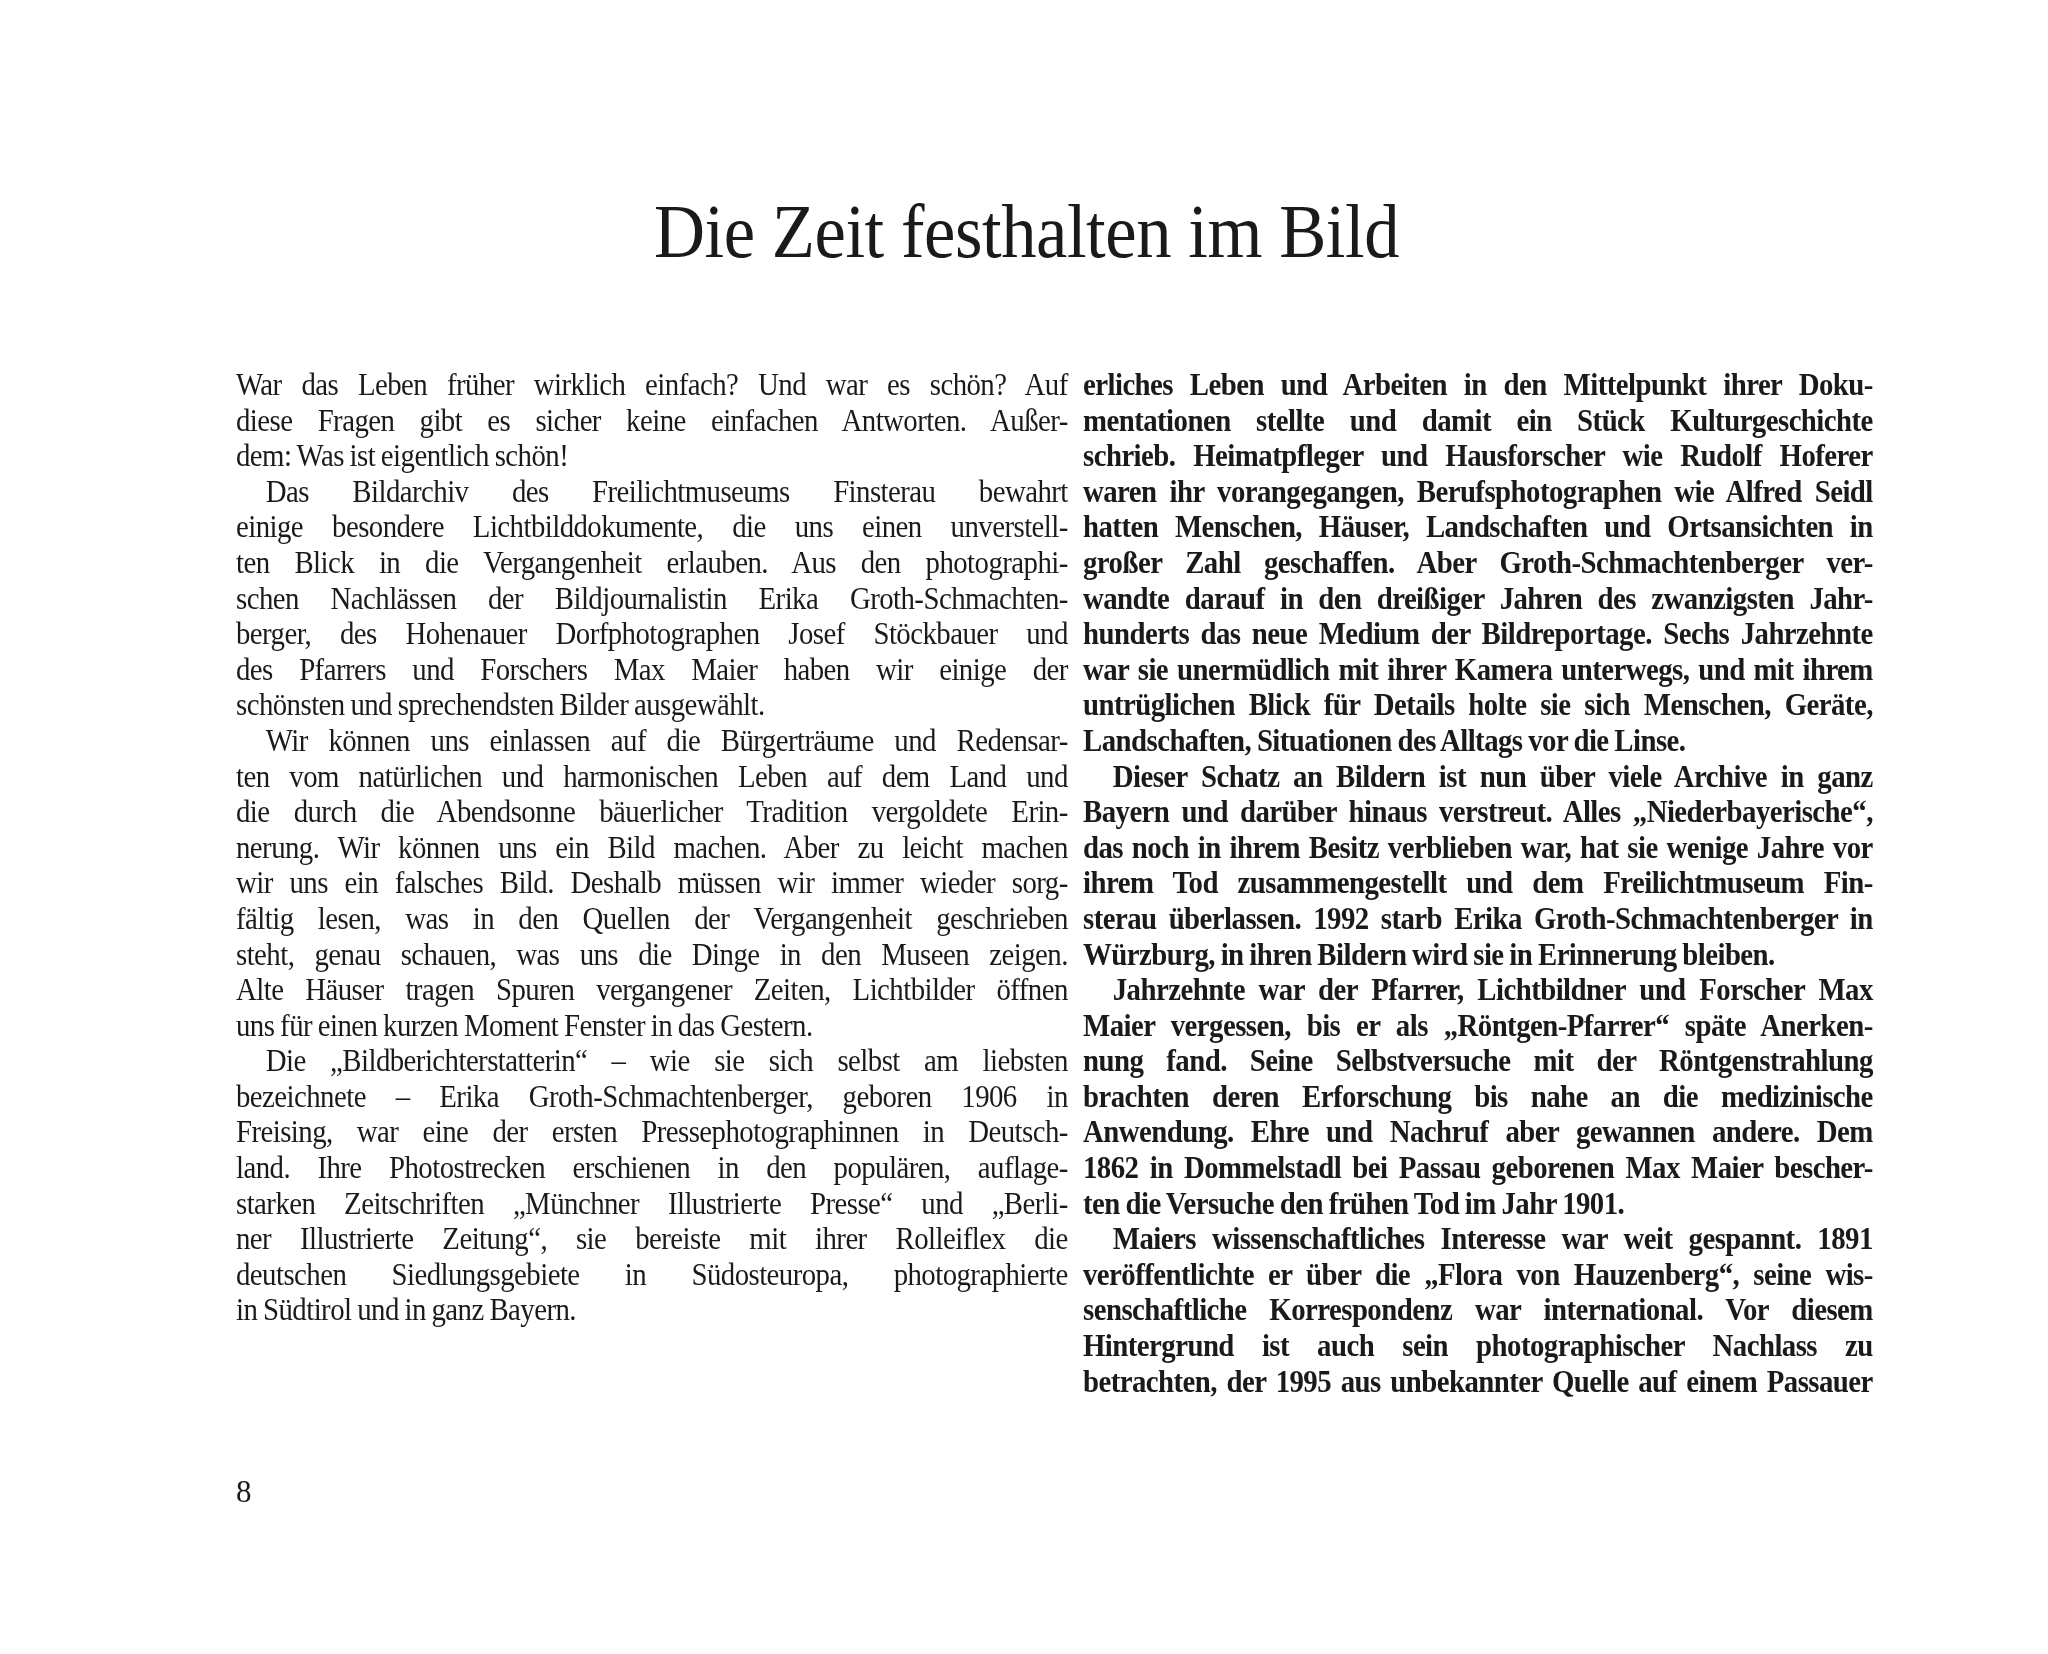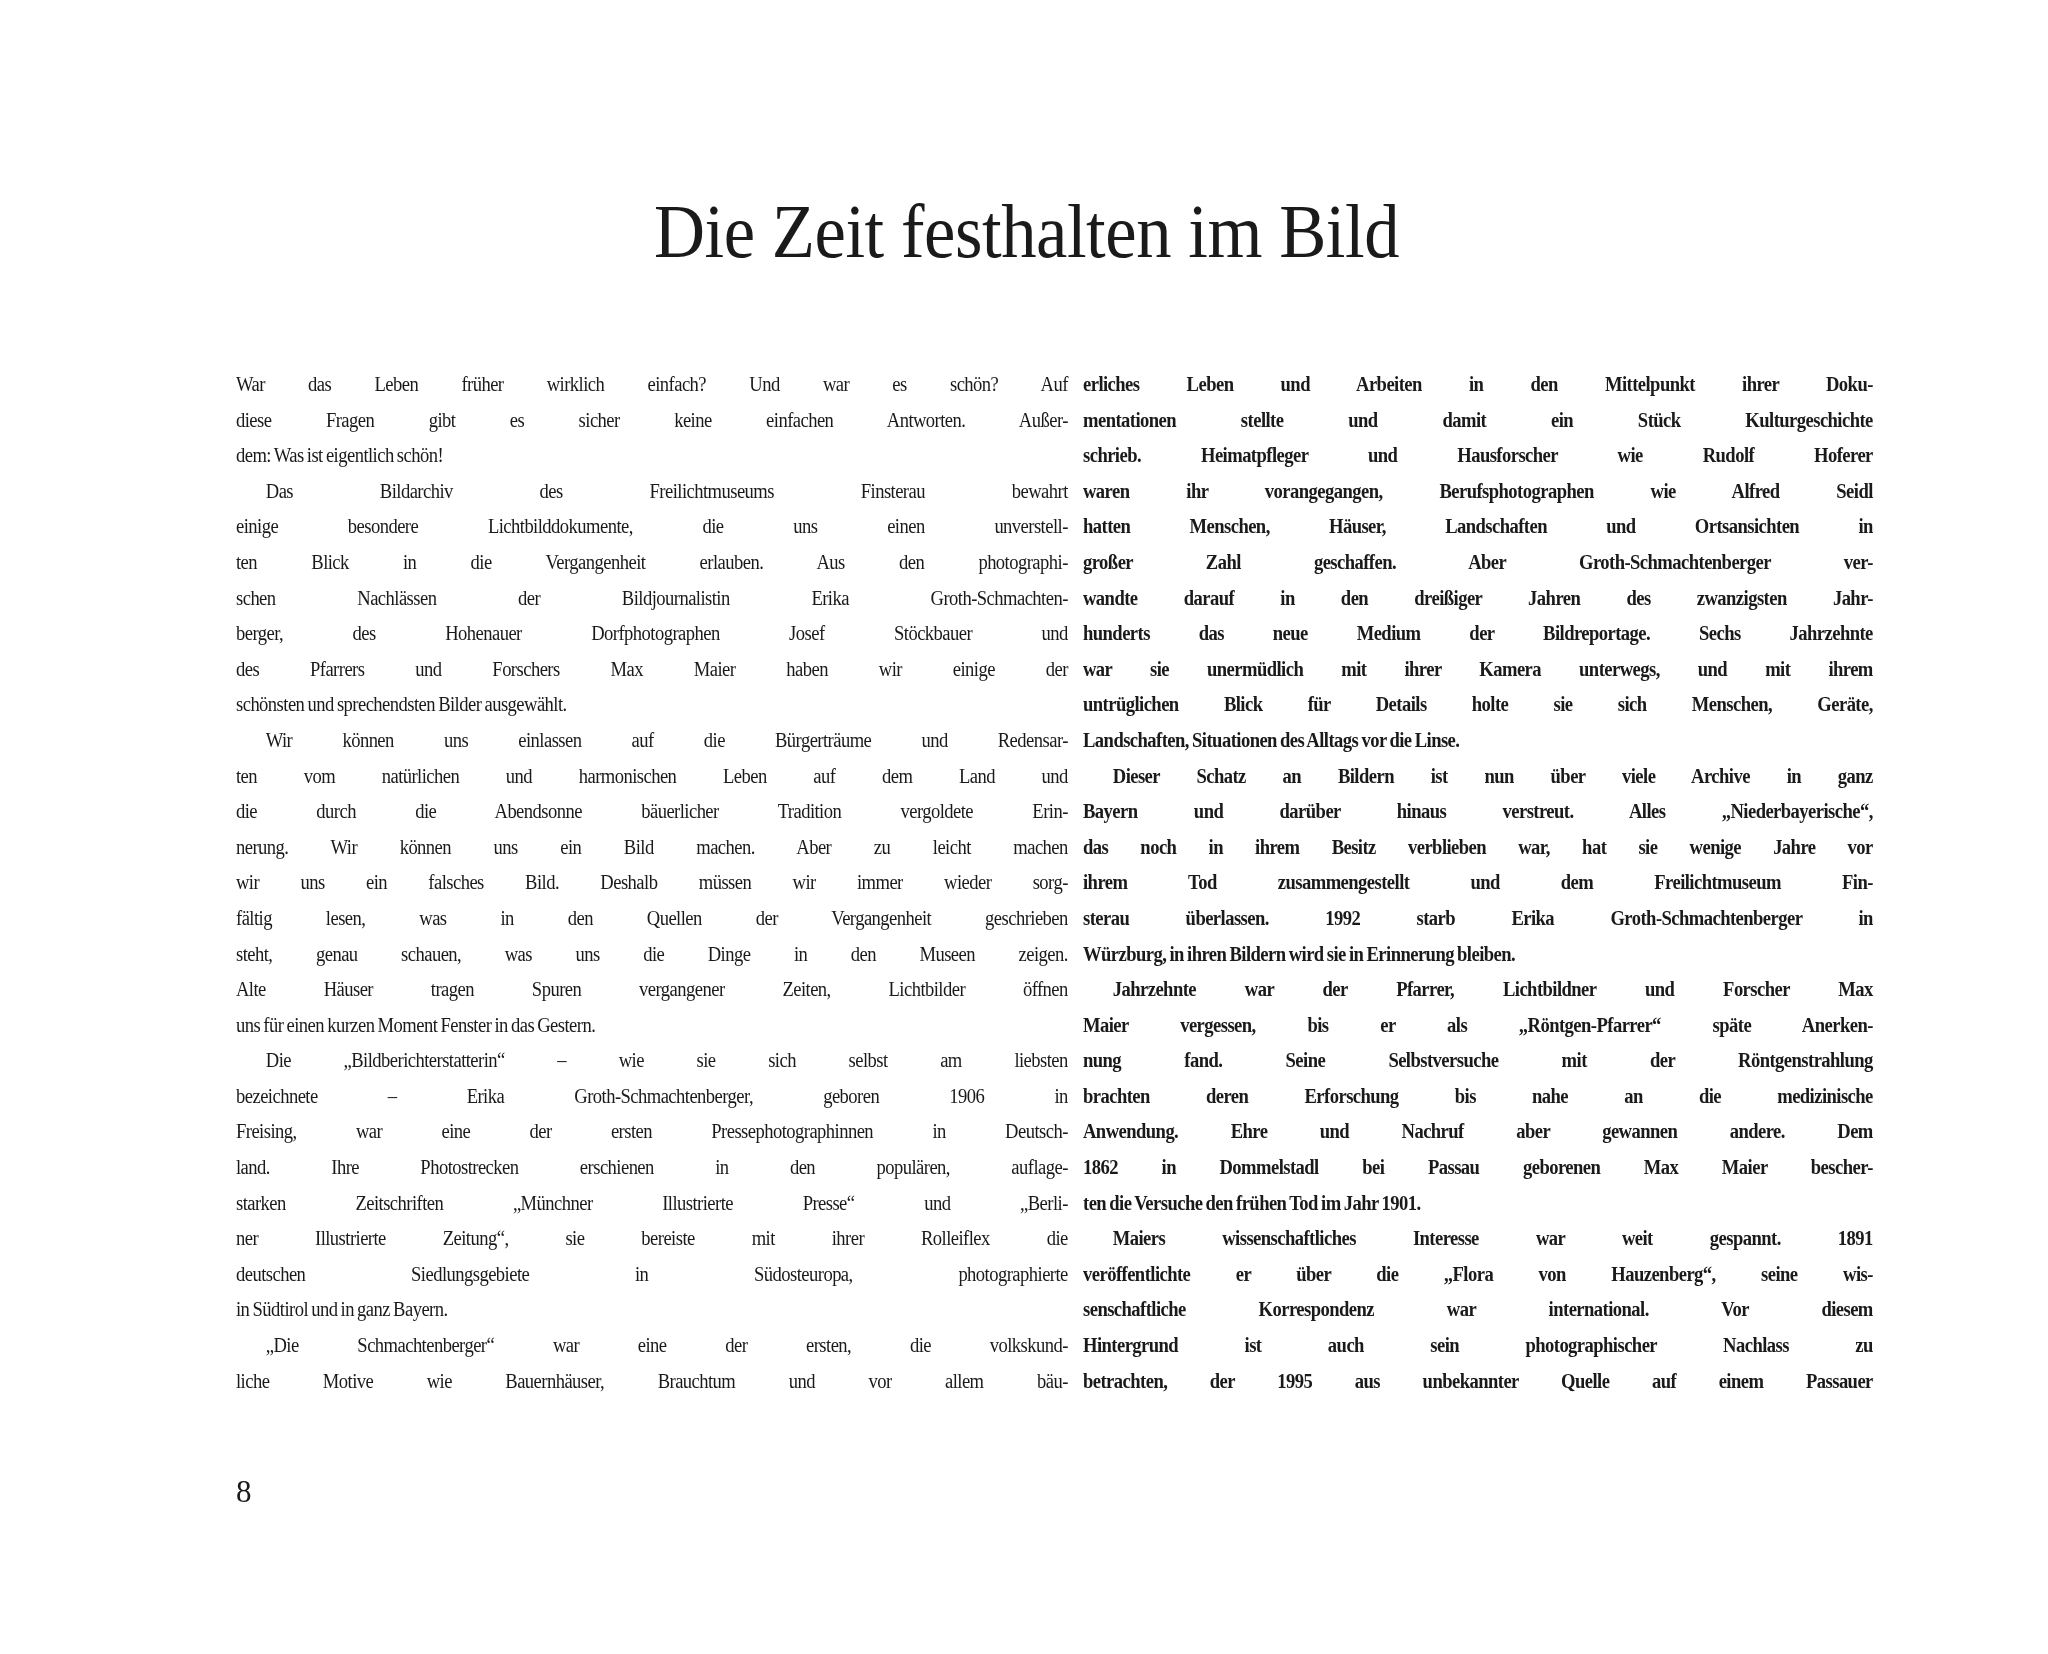--- a/index.html
+++ b/index.html
@@ -27,21 +27,21 @@
       letter-spacing: -0.5px;
       margin: 0;
       color: #1a1a1a;
       transform: scaleX(0.93);
       transform-origin: 1060px 0;
     }
     .column {
       position: absolute;
       top: 367px;
       width: 832px;
-      font-size: 20px;
+      font-size: 31px;
       line-height: 35.6px;
       text-align: justify;
       hyphens: manual;
     }
     .col-left { left: 236px; }
     .col-right { left: 1083px; width: 790px; font-weight: bold; }
     .column .line {
       display: block;
       text-align: justify;
       text-align-last: justify;
@@ -101,24 +101,20 @@
   <div>
     <span class="line indent">Die „Bildberichterstatterin“ – wie sie sich selbst am liebsten</span>
     <span class="line">bezeichnete – Erika Groth-Schmachtenberger, geboren 1906 in</span>
     <span class="line">Freising, war eine der ersten Pressephotographinnen in Deutsch-</span>
     <span class="line">land. Ihre Photostrecken erschienen in den populären, auflage-</span>
     <span class="line">starken Zeitschriften „Münchner Illustrierte Presse“ und „Berli-</span>
     <span class="line">ner Illustrierte Zeitung“, sie bereiste mit ihrer Rolleiflex die</span>
     <span class="line">deutschen Siedlungsgebiete in Südosteuropa, photographierte</span>
     <span class="line last">in Südtirol und in ganz Bayern.</span>
   </div>
-  <div>
-    <span class="line indent">„Die Schmachtenberger“ war eine der ersten, die volkskund-</span>
-    <span class="line">liche Motive wie Bauernhäuser, Brauchtum und vor allem bäu-</span>
-  </div>
 </div>
 
 <div class="column col-right">
   <div>
     <span class="line">erliches Leben und Arbeiten in den Mittelpunkt ihrer Doku-</span>
     <span class="line">mentationen stellte und damit ein Stück Kulturgeschichte</span>
     <span class="line">schrieb. Heimatpfleger und Hausforscher wie Rudolf Hoferer</span>
     <span class="line">waren ihr vorangegangen, Berufsphotographen wie Alfred Seidl</span>
     <span class="line">hatten Menschen, Häuser, Landschaften und Ortsansichten in</span>
     <span class="line">großer Zahl geschaffen. Aber Groth-Schmachtenberger ver-</span>

